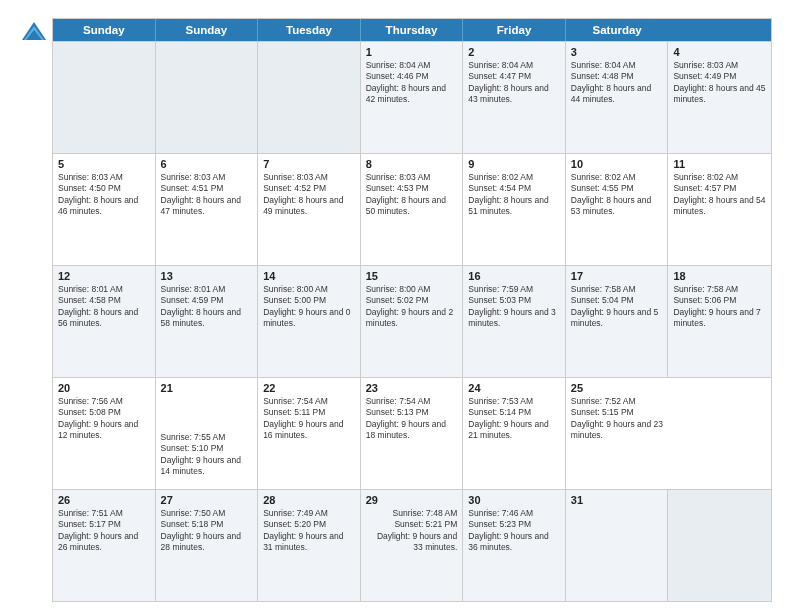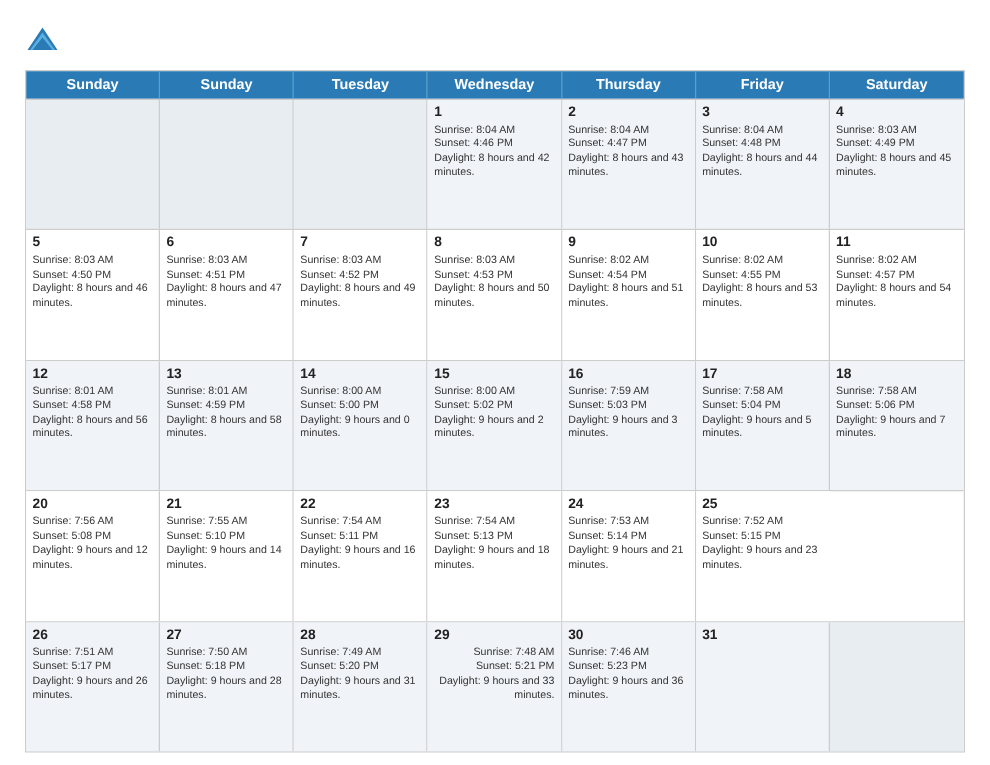--- a/index.html
+++ b/index.html
@@ -8,21 +8,21 @@
       background: #fff;
       width: 792px;
       height: 612px;
       overflow: hidden;
     }
     .page {
       width: 792px;
       height: 612px;
       padding: 18px 20px 10px 20px;
       display: flex;
-      flex-direction: column;
+      flex-direction: row;
     }
     .header {
       display: flex;
       justify-content: space-between;
       align-items: flex-start;
       margin-bottom: 10px;
     }
     .logo {
       display: flex;
       align-items: center;
@@ -129,21 +129,20 @@
       <div class="calendar-title"></div>
       <div class="calendar-subtitle"></div>
     </div>
   </div>
 
   <div class="calendar">
     <div class="cal-header-row">
     <div class="cal-header-cell">Sunday</div>
         <div class="cal-header-cell">Sunday</div>
         <div class="cal-header-cell">Tuesday</div>
-        <div class="cal-header-cell">Wednesday</div>
         <div class="cal-header-cell">Thursday</div>
         <div class="cal-header-cell">Friday</div>
         <div class="cal-header-cell">Saturday</div>
       </div>
     <div class="cal-body">
     <div class="cal-row">
           <div class="cal-cell empty alt-row"></div>
           <div class="cal-cell empty alt-row"></div>
           <div class="cal-cell empty alt-row"></div>
           <div class="cal-cell alt-row">
@@ -261,21 +260,21 @@
         </div>
         <div class="cal-row">
           <div class="cal-cell">
             <div class="day-number">20</div>
             <div class="day-info" style="white-space: pre-line;">Sunrise: 7:56 AM
 Sunset: 5:08 PM
 Daylight: 9 hours and 12 minutes.</div>
           </div>
           <div class="cal-cell">
             <div class="day-number">21</div>
-            <div class="day-info" style="white-space: pre-line;">Sunrise: 7:55 AM
+            <div class="day-info" style="white-space: pre-line; margin-top: 36px;">Sunrise: 7:55 AM
 Sunset: 5:10 PM
 Daylight: 9 hours and 14 minutes.</div>
           </div>
           <div class="cal-cell">
             <div class="day-number">22</div>
             <div class="day-info" style="white-space: pre-line;">Sunrise: 7:54 AM
 Sunset: 5:11 PM
 Daylight: 9 hours and 16 minutes.</div>
           </div>
           <div class="cal-cell">

